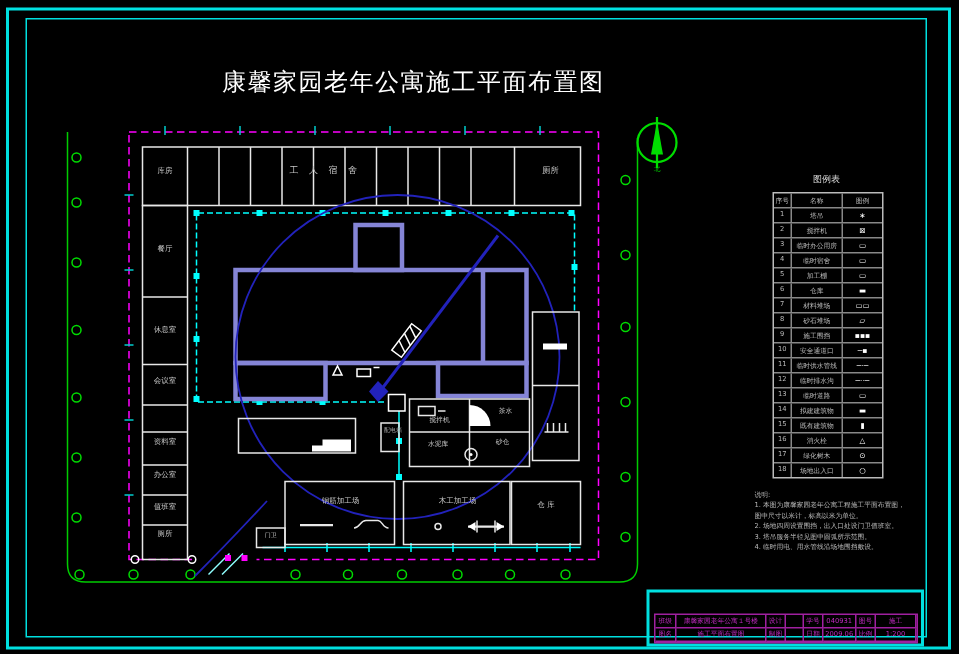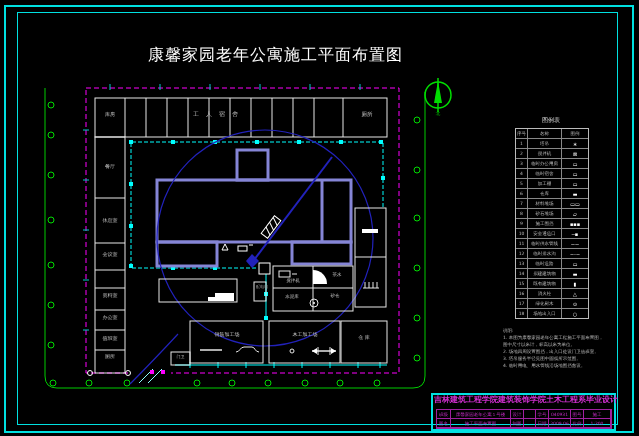--- a/index.html
+++ b/index.html
@@ -320,21 +320,20 @@
   <div class="abs notes">
     <div>说明:</div>
     <div>1. 本图为康馨家园老年公寓工程施工平面布置图，</div>
     <div>    图中尺寸以米计，标高以米为单位。</div>
     <div>2. 场地四周设置围挡，出入口处设门卫值班室。</div>
     <div>3. 塔吊服务半径见图中圆弧所示范围。</div>
     <div>4. 临时用电、用水管线沿场地围挡敷设。</div>
   </div>
 
   <div class="abs tblock"></div>
-  <div class="lbl school">吉林建筑工程学院建筑装饰学院土木工程系毕业设计</div>
   <div class="tb-table">
     <div class="tb-cell">班级</div>
     <div class="tb-cell">康馨家园老年公寓１号楼</div>
     <div class="tb-cell">设计</div>
     <div class="tb-cell"></div>
     <div class="tb-cell">学号</div>
     <div class="tb-cell">040931</div>
     <div class="tb-cell">图号</div>
     <div class="tb-cell">施工</div>
     <div class="tb-cell">图名</div>

